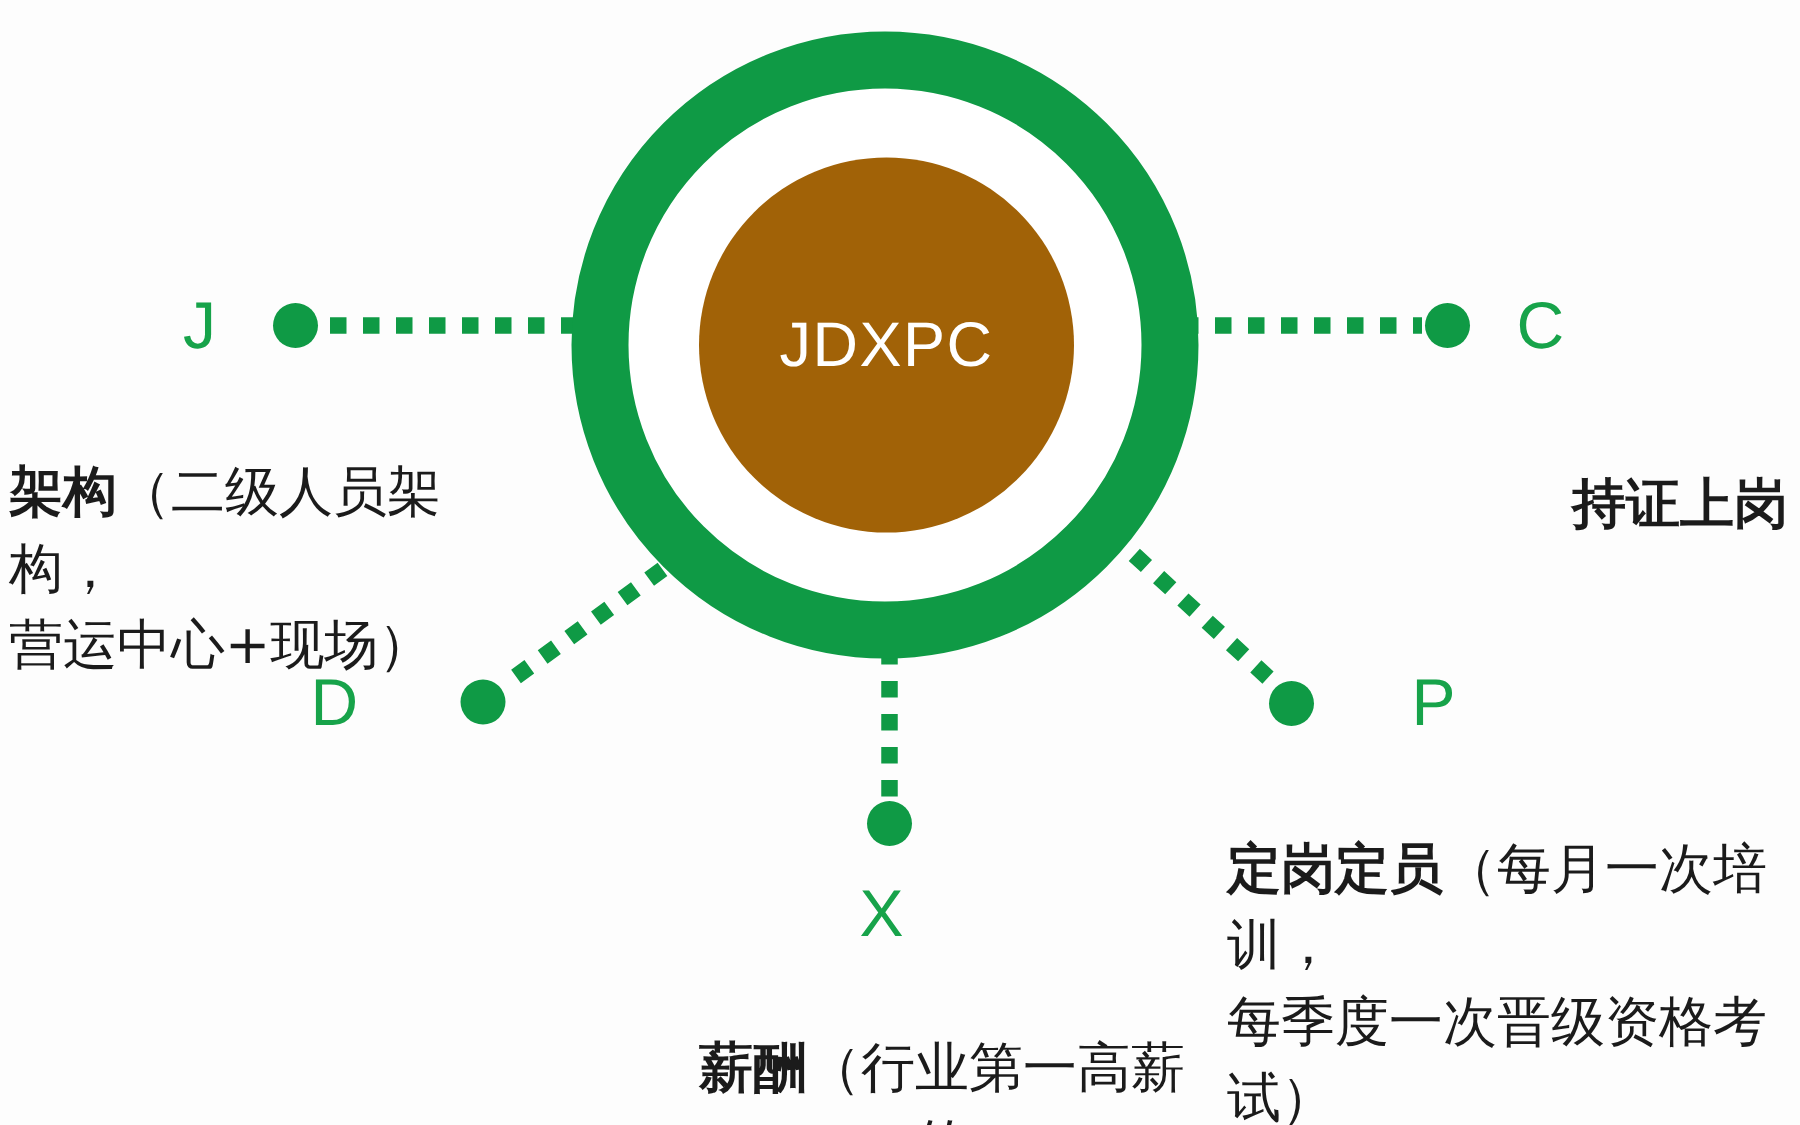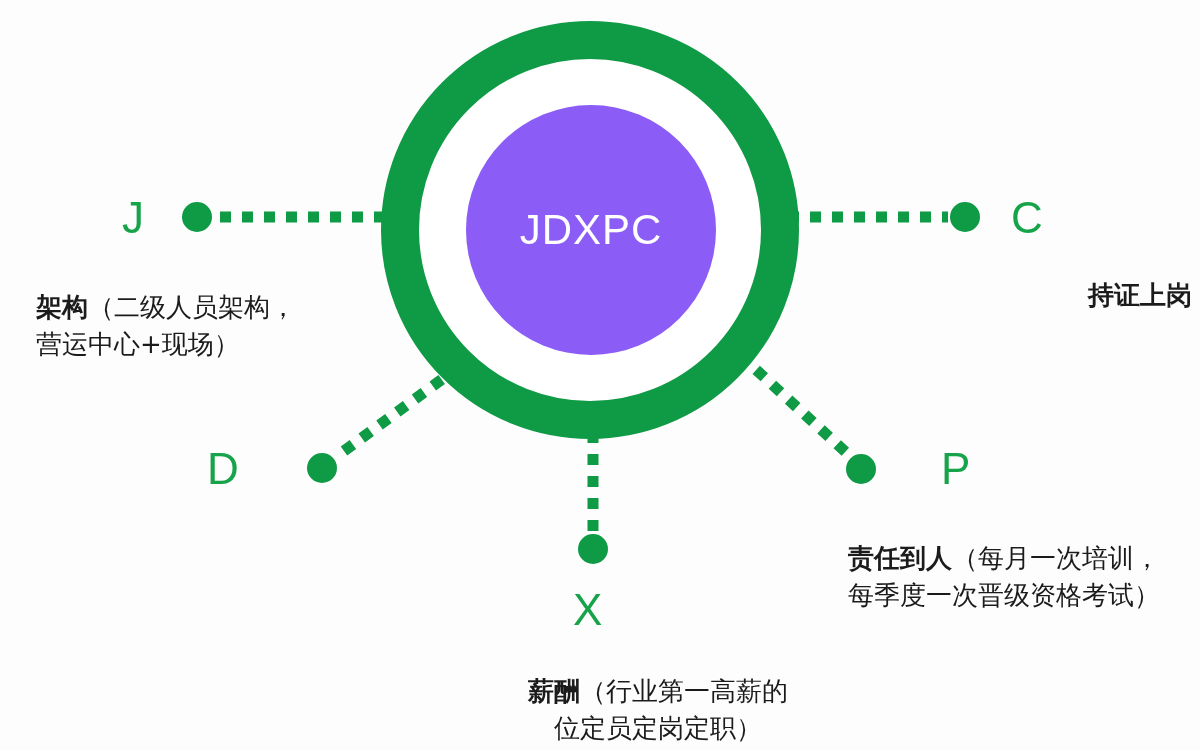--- a/index.html
+++ b/index.html
@@ -40,21 +40,21 @@
     background: #ffffff;
     z-index: 3;
   }
   .hub-core {
     position: absolute;
     left: 466px;
     top: 105px;
     width: 250px;
     height: 250px;
     border-radius: 50%;
-    background: #8b5cf6;
+    background: #a16207;
     z-index: 4;
     display: flex;
     align-items: center;
     justify-content: center;
   }
   .hub-label {
     color: #ffffff;
     font-size: 42px;
     letter-spacing: 1px;
     font-weight: 400;
@@ -79,39 +79,38 @@
     font-weight: 400;
     line-height: 1;
     font-family: "Liberation Sans", "DejaVu Sans", sans-serif;
     z-index: 5;
   }
 
   
   .node-text {
     position: absolute;
     color: #1b1b1b;
-    font-size: 26px;
+    font-size: 36px;
     line-height: 1.42;
     font-family: "DejaVu Sans", "Liberation Sans", sans-serif;
     z-index: 5;
     white-space: pre-line;
-    margin-left: 30px;
   }
   .node-text .strong {
     font-weight: bold;
   }
 
   
   #node-j-letter { left: 122px; top: 196px; }
   #node-j-dot    { left: 182px; top: 202px; }
   #node-j-text   { left: 6px;   top: 252px; width: 300px; text-align: left; }
 
   #node-c-letter { left: 1011px; top: 196px; }
   #node-c-dot    { left: 950px;  top: 202px; }
-  #node-c-text   { right: 8px;   top: 240px; width: 360px; text-align: right; }
+  #node-c-text   { right: 8px;   top: 260px; width: 360px; text-align: right; }
 
   #node-d-letter { left: 207px; top: 447px; }
   #node-d-dot    { left: 307px; top: 453px; }
   #node-d-text   { left: 88px;  top: 503px; width: 232px; text-align: left; }
 
   #node-x-letter { left: 573px; top: 588px; }
   #node-x-dot    { left: 578px; top: 534px; }
   #node-x-text   { left: 463px; top: 636px; width: 330px; text-align: center; }
 
   #node-p-letter { left: 941px; top: 447px; }
@@ -155,17 +154,17 @@
   <span class="node-letter" id="node-x-letter">X</span>
   <span class="node-dot" id="node-x-dot"></span>
   <div class="node-text" id="node-x-text">
     <span class="strong">薪酬</span><span>（行业第一高薪的
 位定员定岗定职）</span>
   </div>
 
   <span class="node-letter" id="node-p-letter">P</span>
   <span class="node-dot" id="node-p-dot"></span>
   <div class="node-text" id="node-p-text">
-    <span class="strong">责任到人</span><span>（每月一次培训，
+    <span class="strong">定岗定员</span><span>（每月一次培训，
 每季度一次晋级资格考试）</span>
   </div>
 
 </div>
 
 </body></html>

